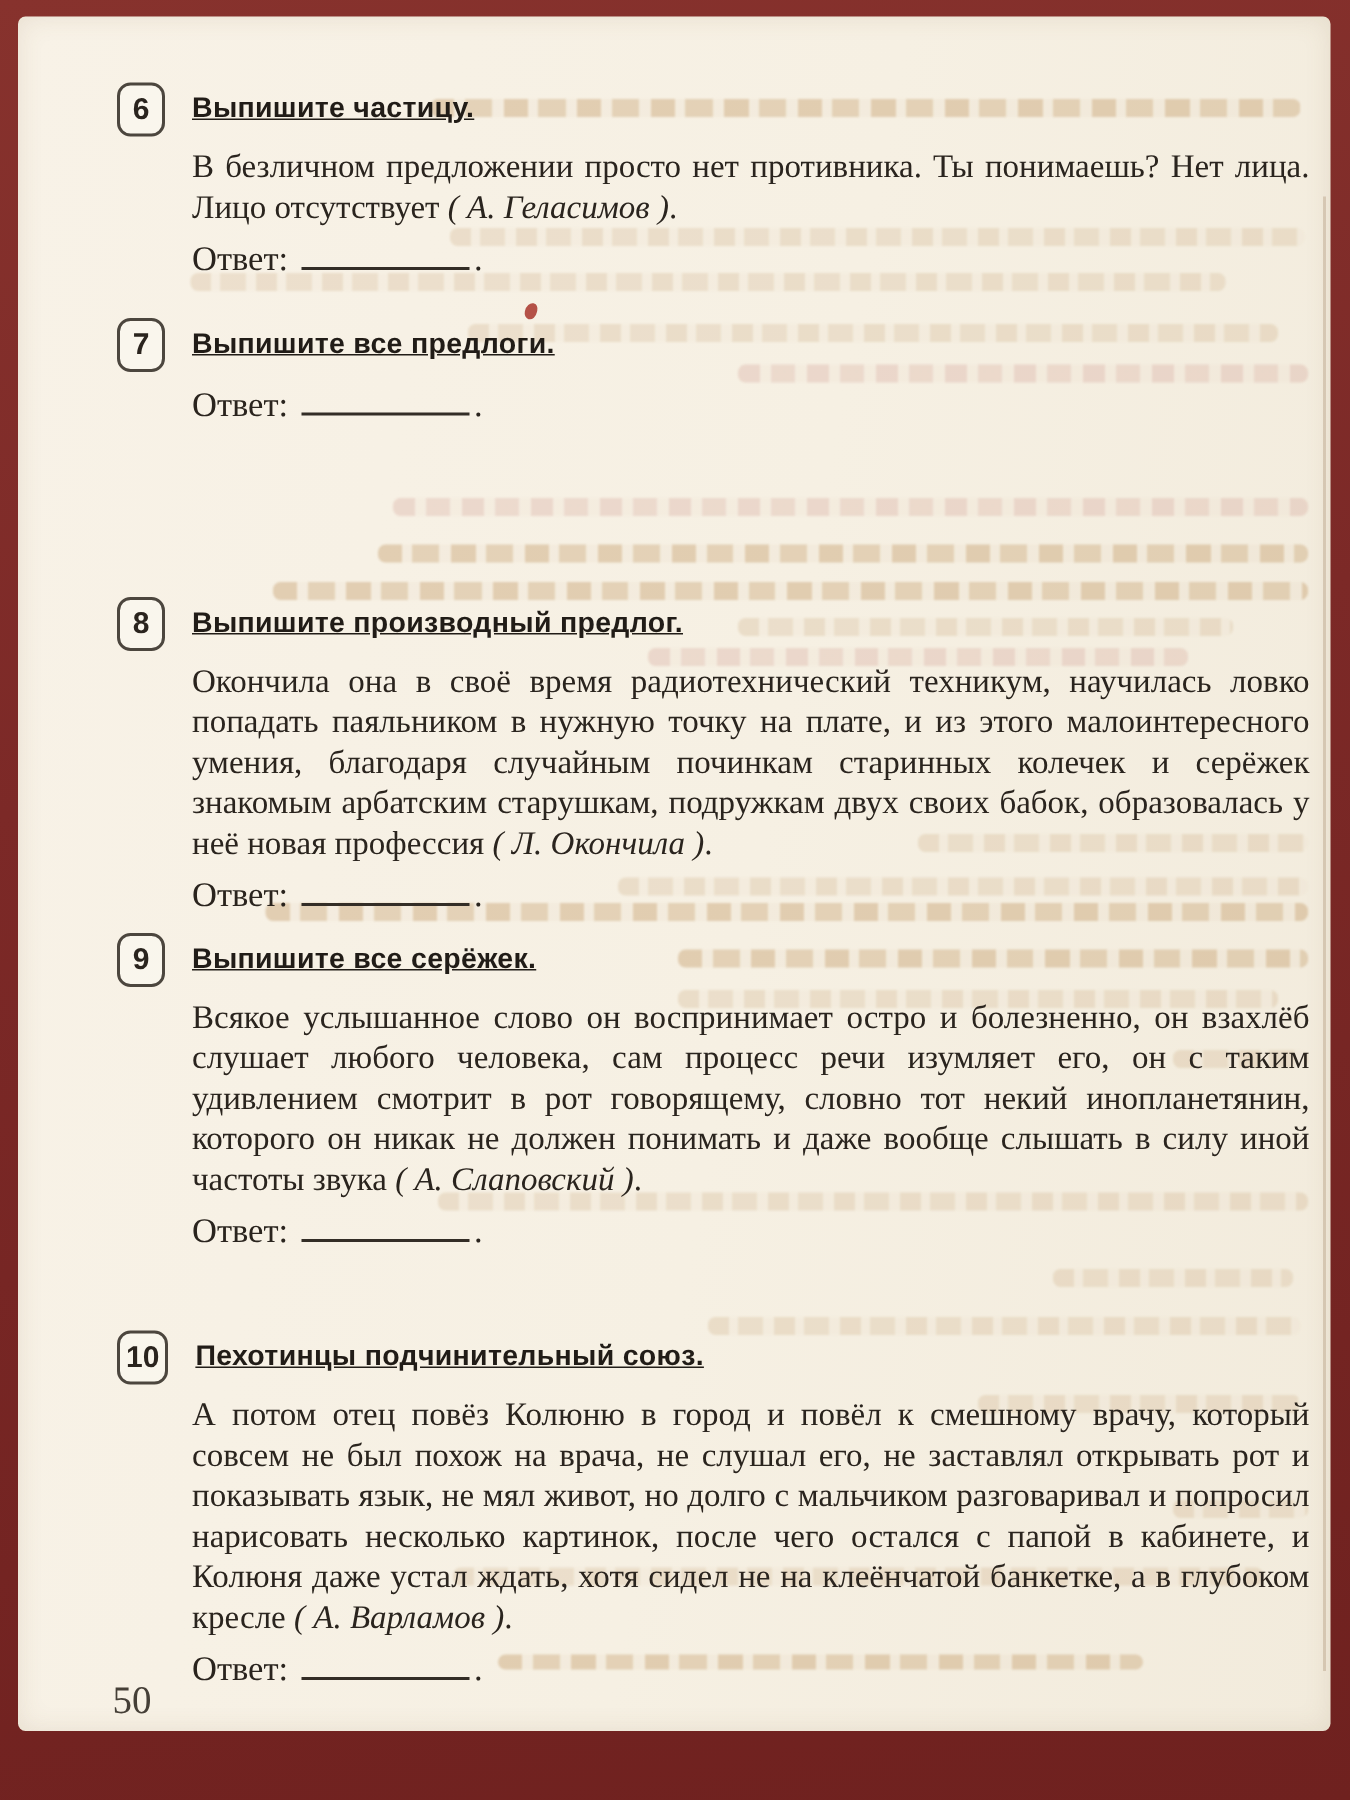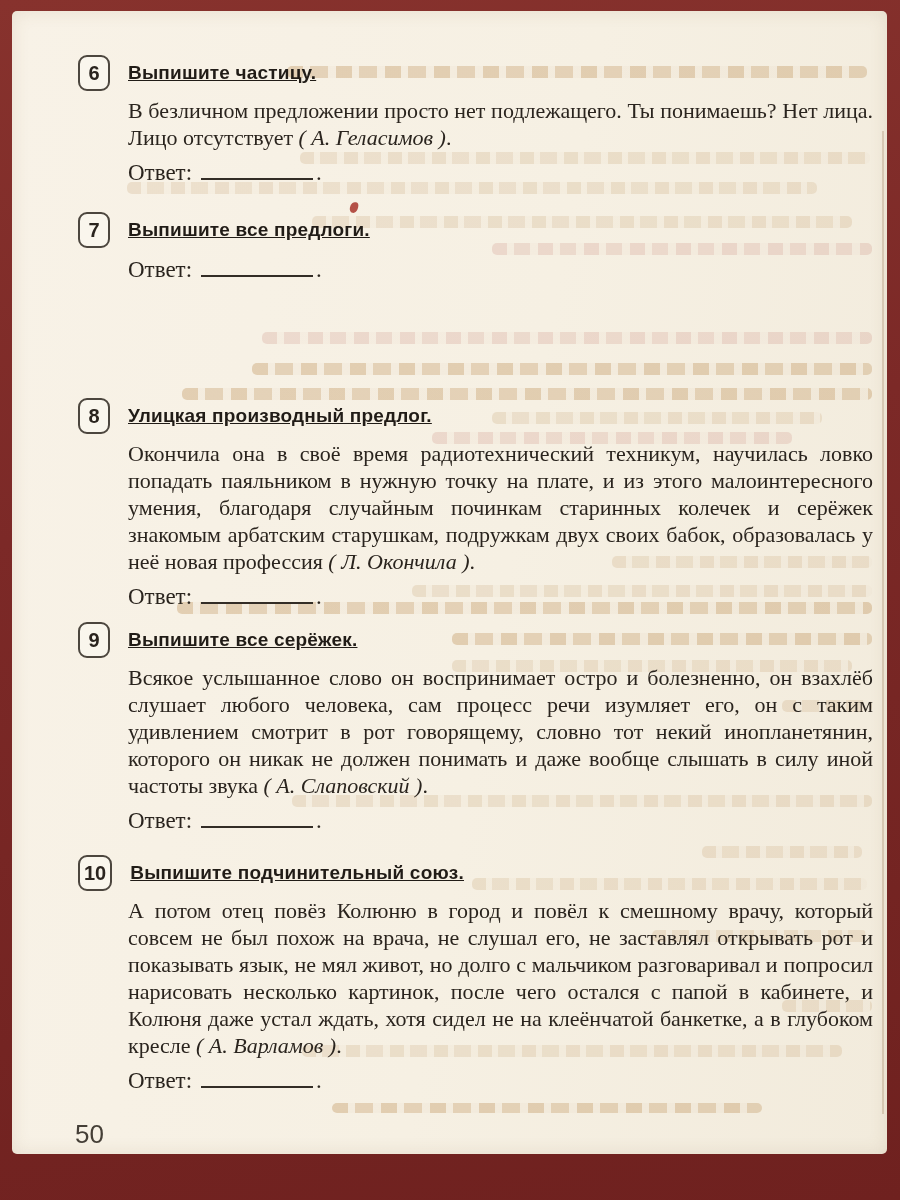--- a/index.html
+++ b/index.html
@@ -43,21 +43,21 @@
   .answer{
     margin:4px 0 0 50px;font-size:23px;line-height:27px;color:#2a241e;
   }
   .blank{
     display:inline-block;width:112px;height:1em;
     border-bottom:2px solid #332d26;margin:0 3px 0 9px;
     vertical-align:baseline;
   }
   .page-number{
     position:absolute;left:63px;top:1108px;
-    font-family:Liberation Sans, sans-serif;font-size:26px;color:#453f37;
+    font-family:Liberation Serif, serif;font-size:26px;color:#453f37;
   }
   
   .ghost{
     position:absolute;height:12px;border-radius:5px;
     filter:blur(.6px);pointer-events:none;
   }
   .g-tan{background-image:repeating-linear-gradient(90deg,rgba(186,139,80,.34) 0 16px,rgba(186,139,80,.04) 16px 23px,rgba(186,139,80,.30) 23px 41px,rgba(186,139,80,.04) 41px 49px);}
   .g-tan2{background-image:repeating-linear-gradient(90deg,rgba(190,148,95,.20) 0 14px,rgba(190,148,95,.03) 14px 20px,rgba(190,148,95,.18) 20px 37px,rgba(190,148,95,.03) 37px 44px);}
   .g-rose{background-image:repeating-linear-gradient(90deg,rgba(199,130,118,.22) 0 15px,rgba(199,130,118,.03) 15px 22px,rgba(199,130,118,.20) 22px 38px,rgba(199,130,118,.03) 38px 46px);}
   .ink-speck{
@@ -98,61 +98,61 @@
   <span class="ink-speck"></span>
   <div class="page-edge-line"></div>
 
   <section class="exercise" style="top:44px;">
     <div class="ex-header">
       <div class="num-box">
           <span>6</span>
         </div>
       <h3 class="ex-title">Выпишите частицу.</h3>
     </div>
-    <p class="ex-text"><span>В безличном предложении просто нет подлежащего. Ты понимаешь? Нет лица. Лицо отсутствует</span> <em class="cite">( А. Геласимов )</em><span>.</span></p>
+    <p class="ex-text"><span>В безличном предложении просто нет противника. Ты понимаешь? Нет лица. Лицо отсутствует</span> <em class="cite">( А. Геласимов )</em><span>.</span></p>
     <div class="answer"><span>Ответ:</span><span class="blank"></span><span>.</span></div>
   </section>
 
   <section class="exercise" style="top:201px;">
     <div class="ex-header">
       <div class="num-box">
           <span>7</span>
         </div>
       <h3 class="ex-title">Выпишите все предлоги.</h3>
     </div>
     <div class="answer"><span>Ответ:</span><span class="blank"></span><span>.</span></div>
   </section>
 
   <section class="exercise" style="top:387px;">
     <div class="ex-header">
       <div class="num-box">
           <span>8</span>
         </div>
-      <h3 class="ex-title">Улицкая производный предлог.</h3>
+      <h3 class="ex-title">Выпишите производный предлог.</h3>
     </div>
     <p class="ex-text"><span>Окончила она в своё время радиотехнический техникум, научилась ловко попадать паяльником в нужную точку на плате, и из этого малоинтересного умения, благодаря случайным починкам старинных колечек и серёжек знакомым арбатским старушкам, подружкам двух своих бабок, образовалась у неё новая профессия</span> <em class="cite">( Л. Окончила )</em><span>.</span></p>
     <div class="answer"><span>Ответ:</span><span class="blank"></span><span>.</span></div>
   </section>
 
   <section class="exercise" style="top:611px;">
     <div class="ex-header">
       <div class="num-box">
           <span>9</span>
         </div>
       <h3 class="ex-title">Выпишите все серёжек.</h3>
     </div>
     <p class="ex-text"><span>Всякое услышанное слово он воспринимает остро и болезненно, он взахлёб слушает любого человека, сам процесс речи изумляет его, он с таким удивлением смотрит в рот говорящему, словно тот некий инопланетянин, которого он никак не должен понимать и даже вообще слышать в силу иной частоты звука</span> <em class="cite">( А. Слаповский )</em><span>.</span></p>
     <div class="answer"><span>Ответ:</span><span class="blank"></span><span>.</span></div>
   </section>
 
-  <section class="exercise" style="top:844px;">
+  <section class="exercise" style="top:876px;">
     <div class="ex-header">
       <div class="num-box">
           <span>10</span>
         </div>
-      <h3 class="ex-title">Выпишите подчинительный союз.</h3>
+      <h3 class="ex-title">Пехотинцы подчинительный союз.</h3>
     </div>
     <p class="ex-text"><span>А потом отец повёз Колюню в город и повёл к смешному врачу, который совсем не был похож на врача, не слушал его, не заставлял открывать рот и показывать язык, не мял живот, но долго с мальчиком разговаривал и попросил нарисовать несколько картинок, после чего остался с папой в кабинете, и Колюня даже устал ждать, хотя сидел не на клеёнчатой банкетке, а в глубоком кресле</span> <em class="cite">( А. Варламов )</em><span>.</span></p>
     <div class="answer"><span>Ответ:</span><span class="blank"></span><span>.</span></div>
   </section>
 
   <div class="page-number">50</div>
 </div>
 
 </body></html>

